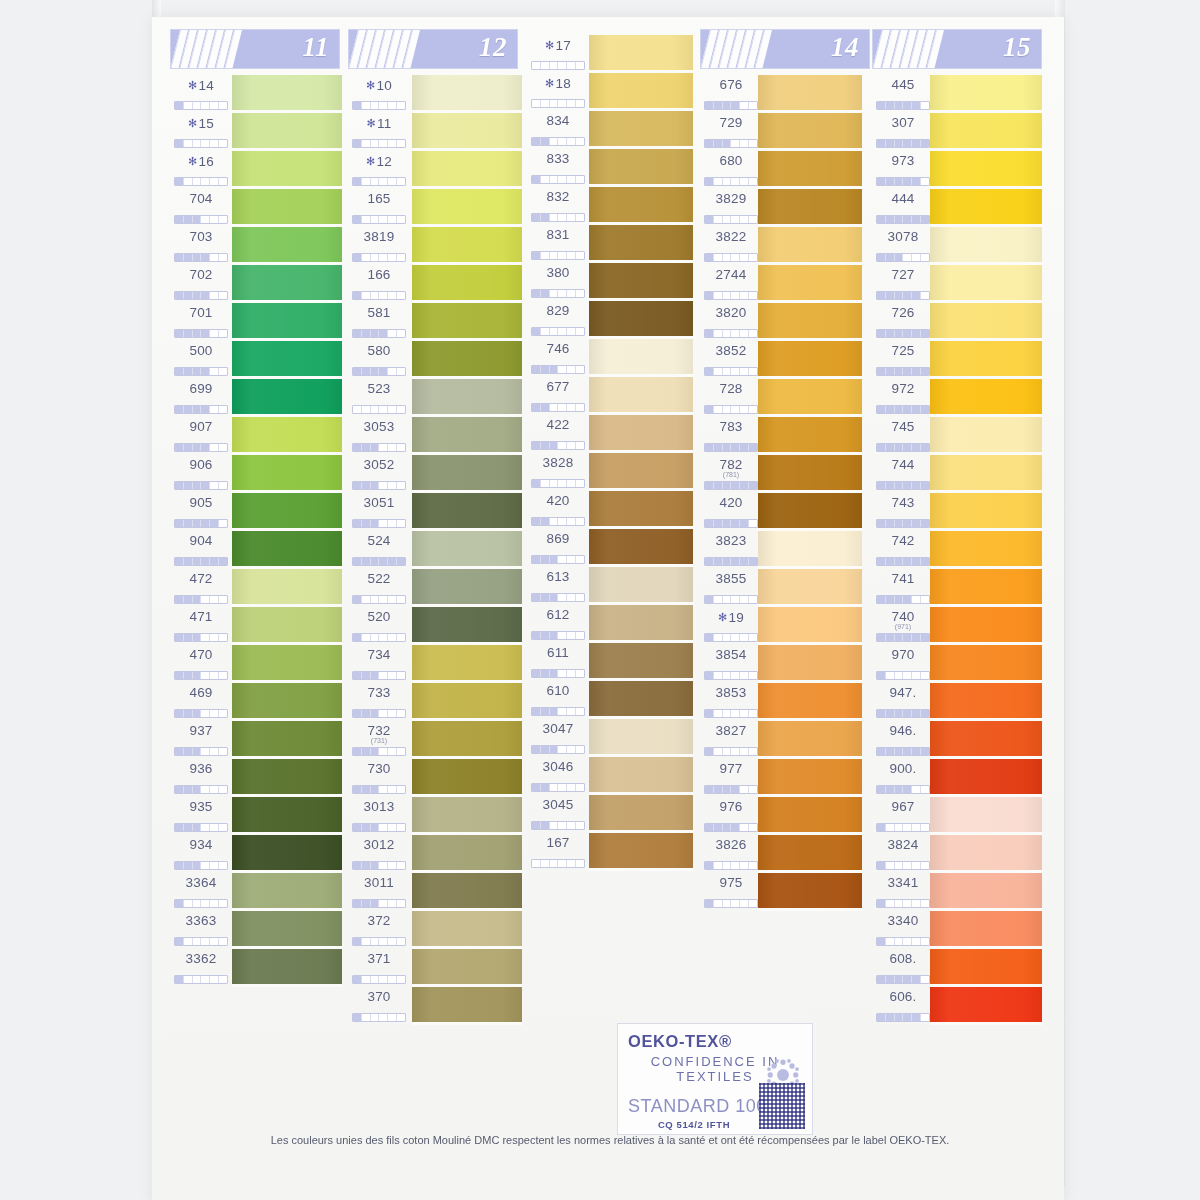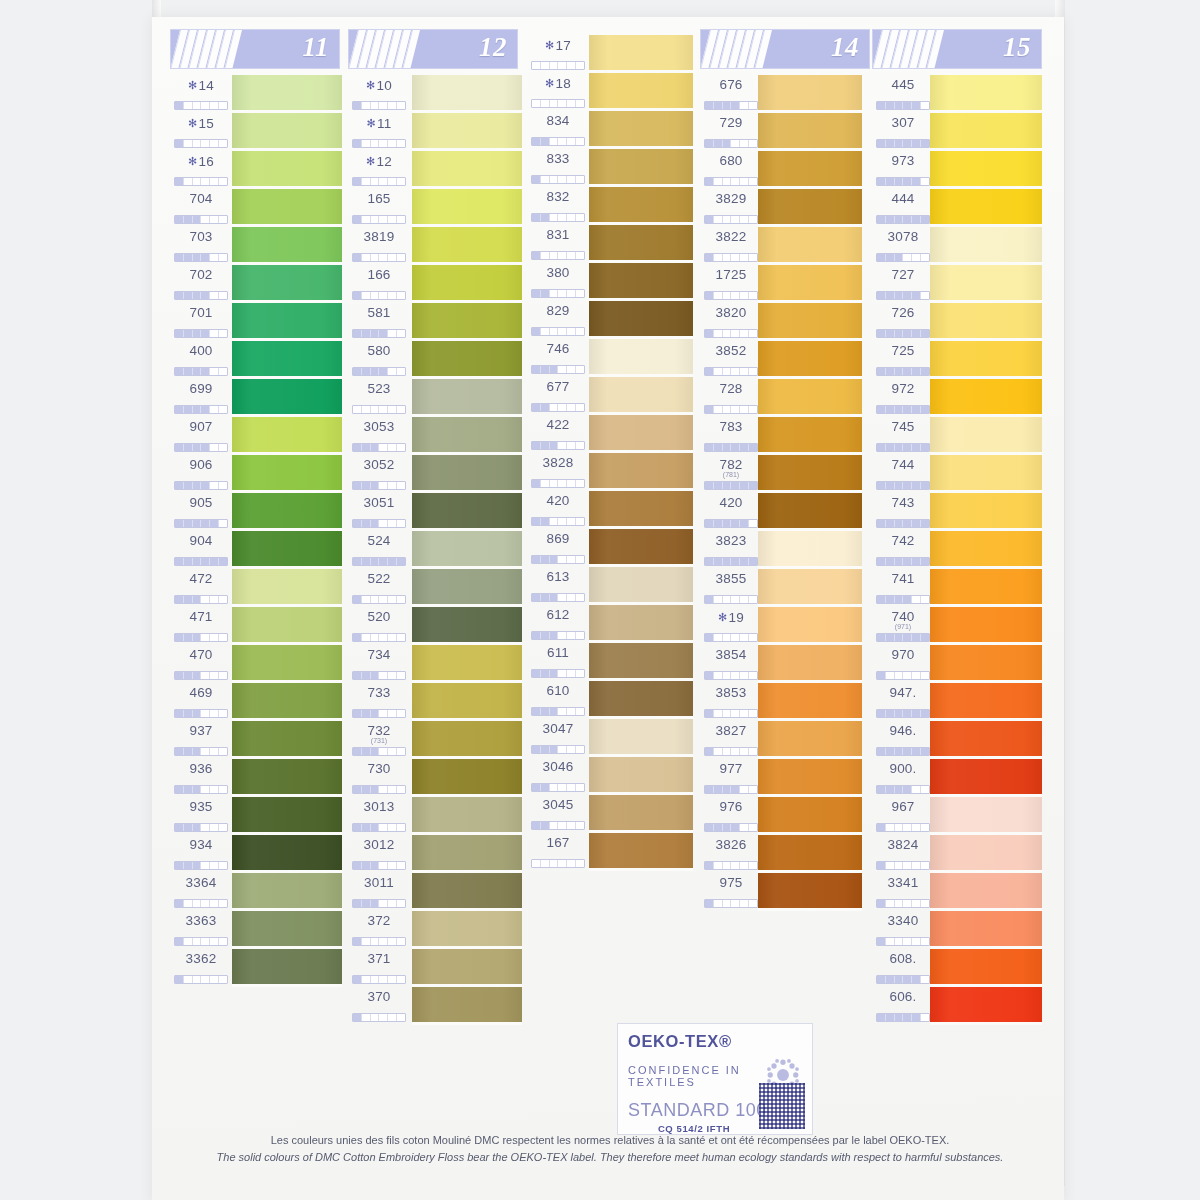--- a/index.html
+++ b/index.html
@@ -138,21 +138,21 @@
     background:#fdfdfd;
     border:1px solid #d9dbe9;
     box-sizing:border-box;
     padding:8px 10px 6px 10px;
     overflow:hidden;
   }
   #oeko .ot-title{
     font-size:16.5px;font-weight:bold;color:#51549a;letter-spacing:.6px;
   }
   #oeko .ot-sub{
-    font-size:11px;color:#6d70ab;letter-spacing:2px;margin-top:13px;
+    font-size:13px;color:#6d70ab;letter-spacing:2px;margin-top:3px;text-align:center;
   }
   #oeko .ot-std{
     font-size:18px;color:#8e90c4;letter-spacing:.5px;margin-top:12px;
   }
   #oeko .ot-cq{
     font-size:9.5px;font-weight:bold;color:#51549a;letter-spacing:.6px;
     margin-top:2px;text-align:center;padding-right:42px;
   }
   #oeko .ot-small{
     font-size:6.8px;color:#7073ad;line-height:9px;margin-top:6px;
@@ -286,21 +286,21 @@
                 <b class="on"></b>
                 <b class="on"></b>
                 <b class="on"></b>
                 <b></b>
                 <b></b>
               </div>
             </div>
           </div>
           <div class="row">
             <div class="label-cell">
-              <span class="code"><span>400</span></span>
+              <span class="code"><span>500</span></span>
               <div class="strength">
                 <b class="on"></b>
                 <b class="on"></b>
                 <b class="on"></b>
                 <b class="on"></b>
                 <b></b>
                 <b></b>
               </div>
             </div>
           </div>
@@ -1297,21 +1297,21 @@
                 <b></b>
                 <b></b>
                 <b></b>
                 <b></b>
                 <b></b>
               </div>
             </div>
           </div>
           <div class="row">
             <div class="label-cell">
-              <span class="code"><span>1725</span></span>
+              <span class="code"><span>2744</span></span>
               <div class="strength">
                 <b class="on"></b>
                 <b></b>
                 <b></b>
                 <b></b>
                 <b></b>
                 <b></b>
               </div>
             </div>
           </div>
@@ -1950,14 +1950,13 @@
         <circle cx="36.5" cy="13" r="2.2"></circle>
           <circle cx="36.5" cy="27" r="2.2"></circle>
       </g>
     </svg>
     <div class="ot-qr"></div>
   </div>
 </div>
 
 <div id="footer">
   <div class="fr">Les couleurs unies des fils coton Mouliné DMC respectent les normes relatives à la santé et ont été récompensées par le label OEKO-TEX.</div>
-  <div class="en">The solid colours of DMC Cotton Embroidery Floss bear the OEKO-TEX label. They therefore meet human ecology standards with respect to harmful substances.</div>
 </div>
 
 </body></html>

